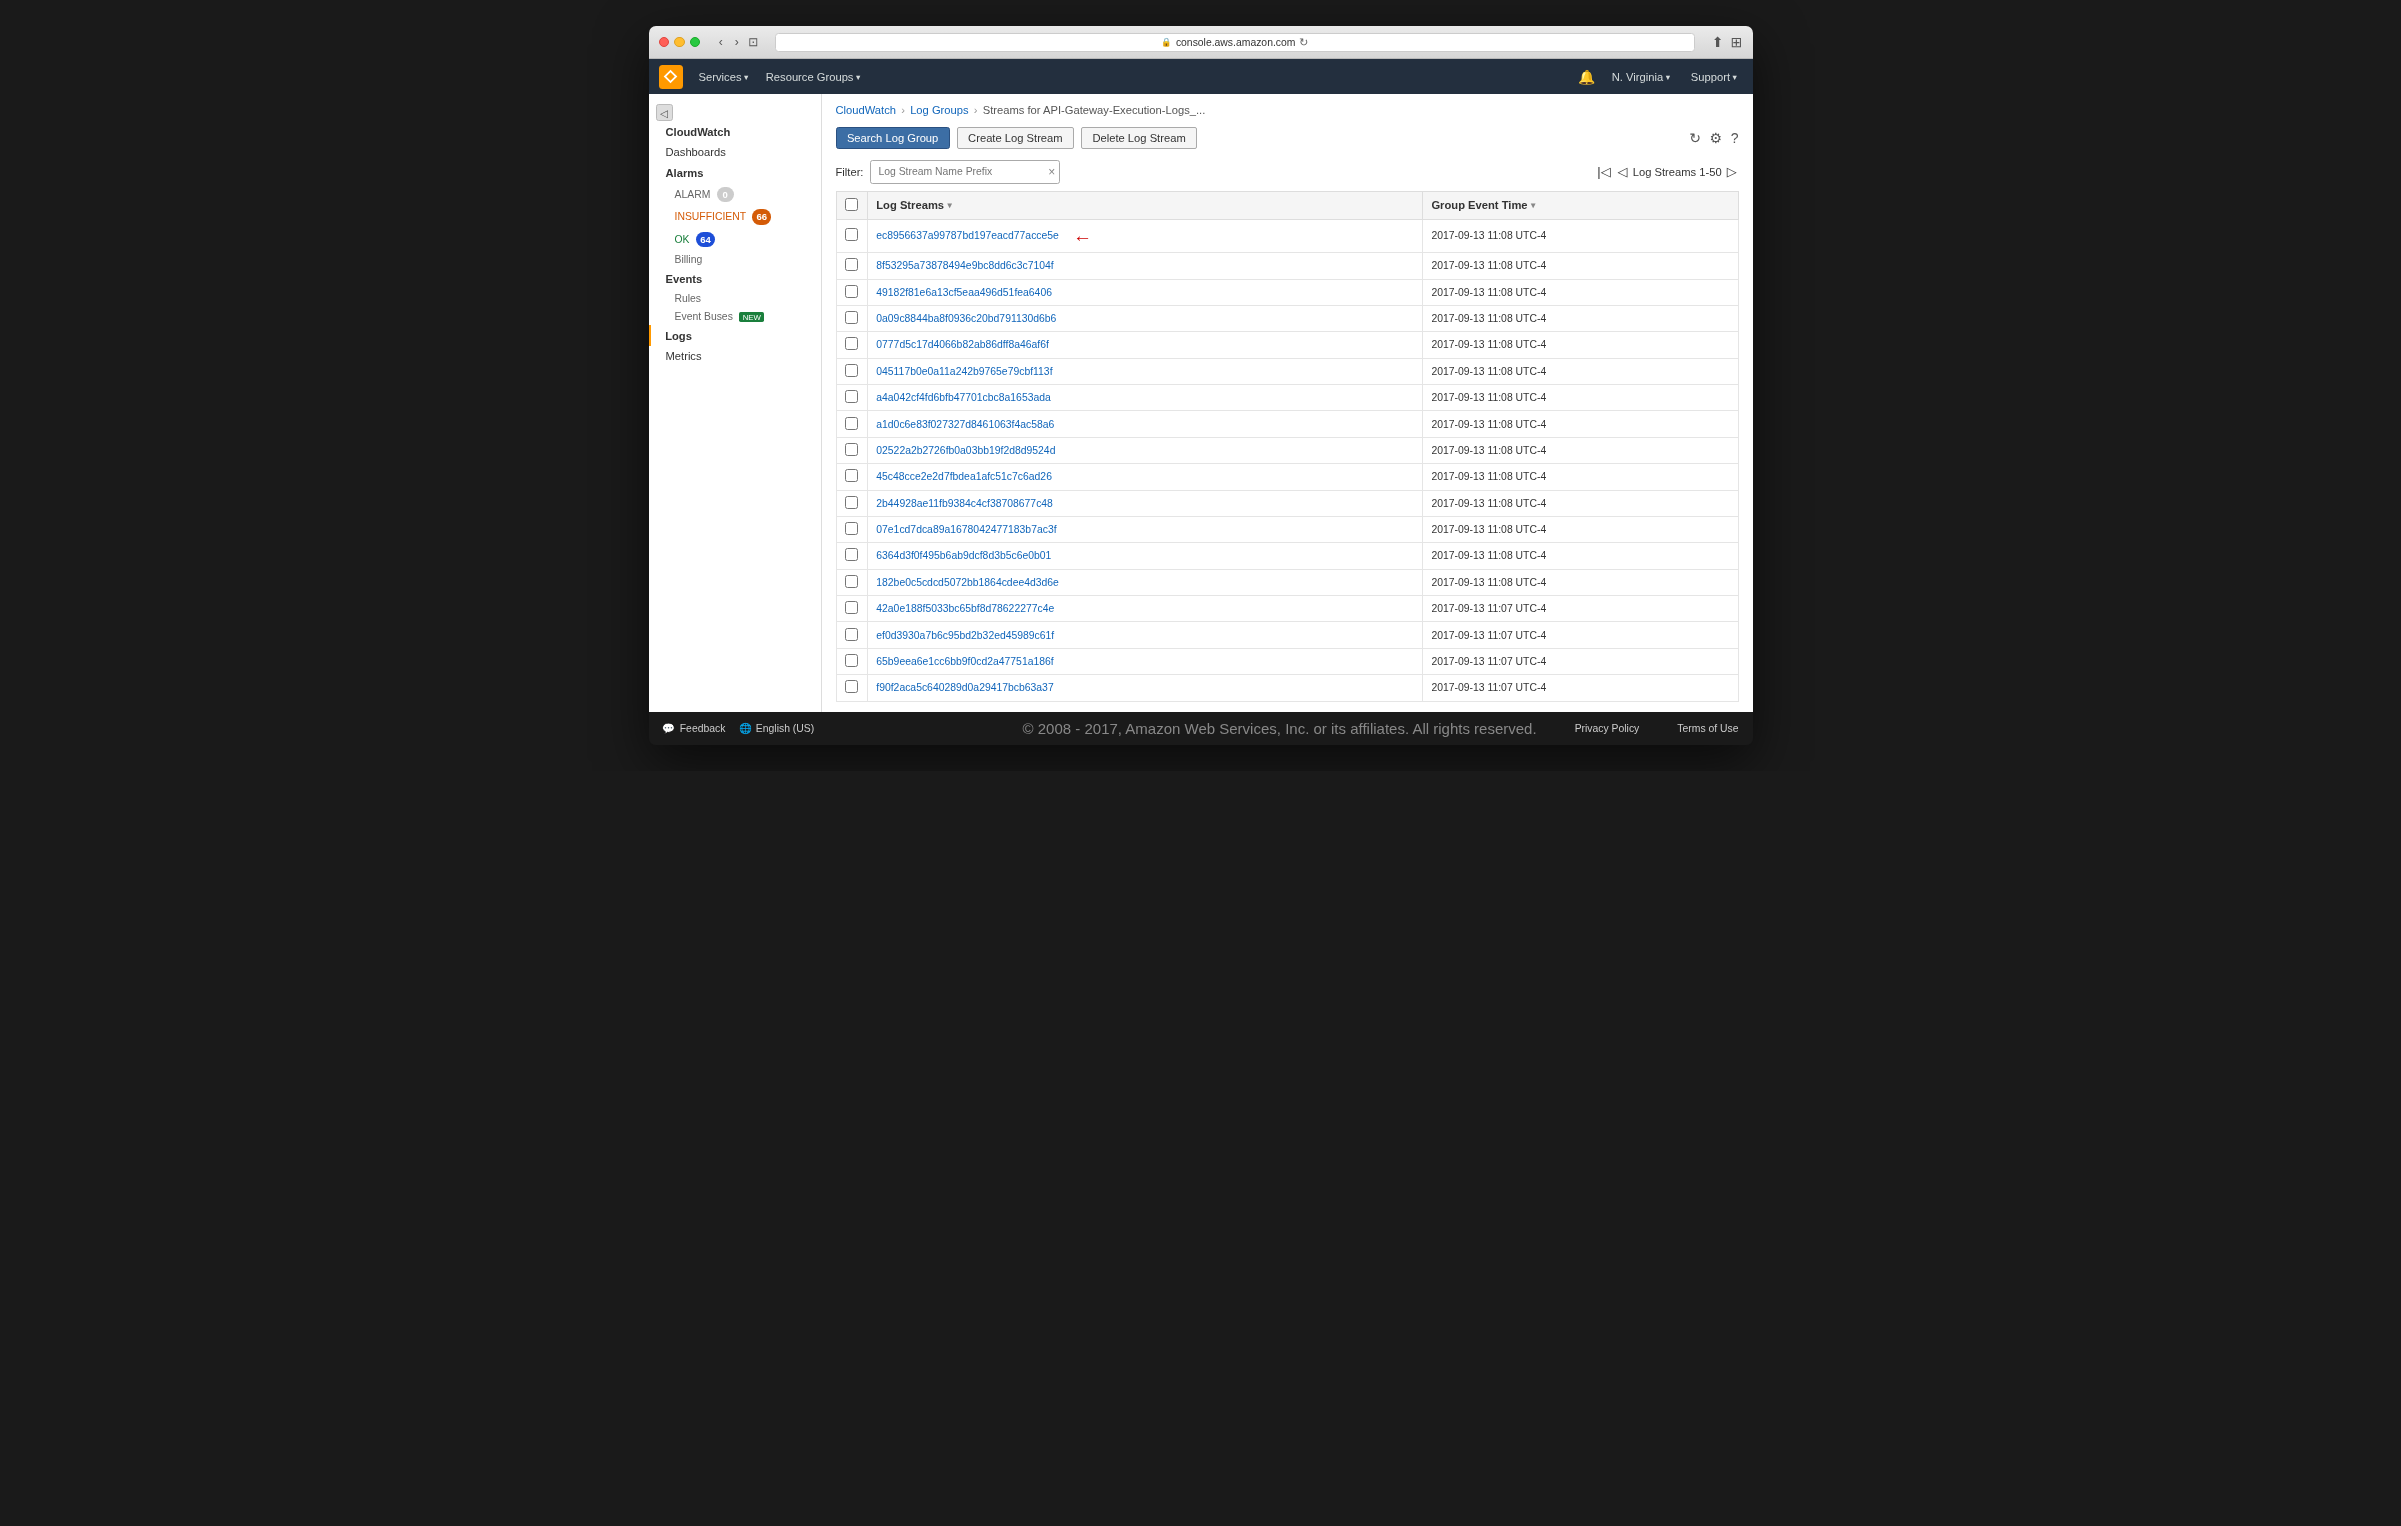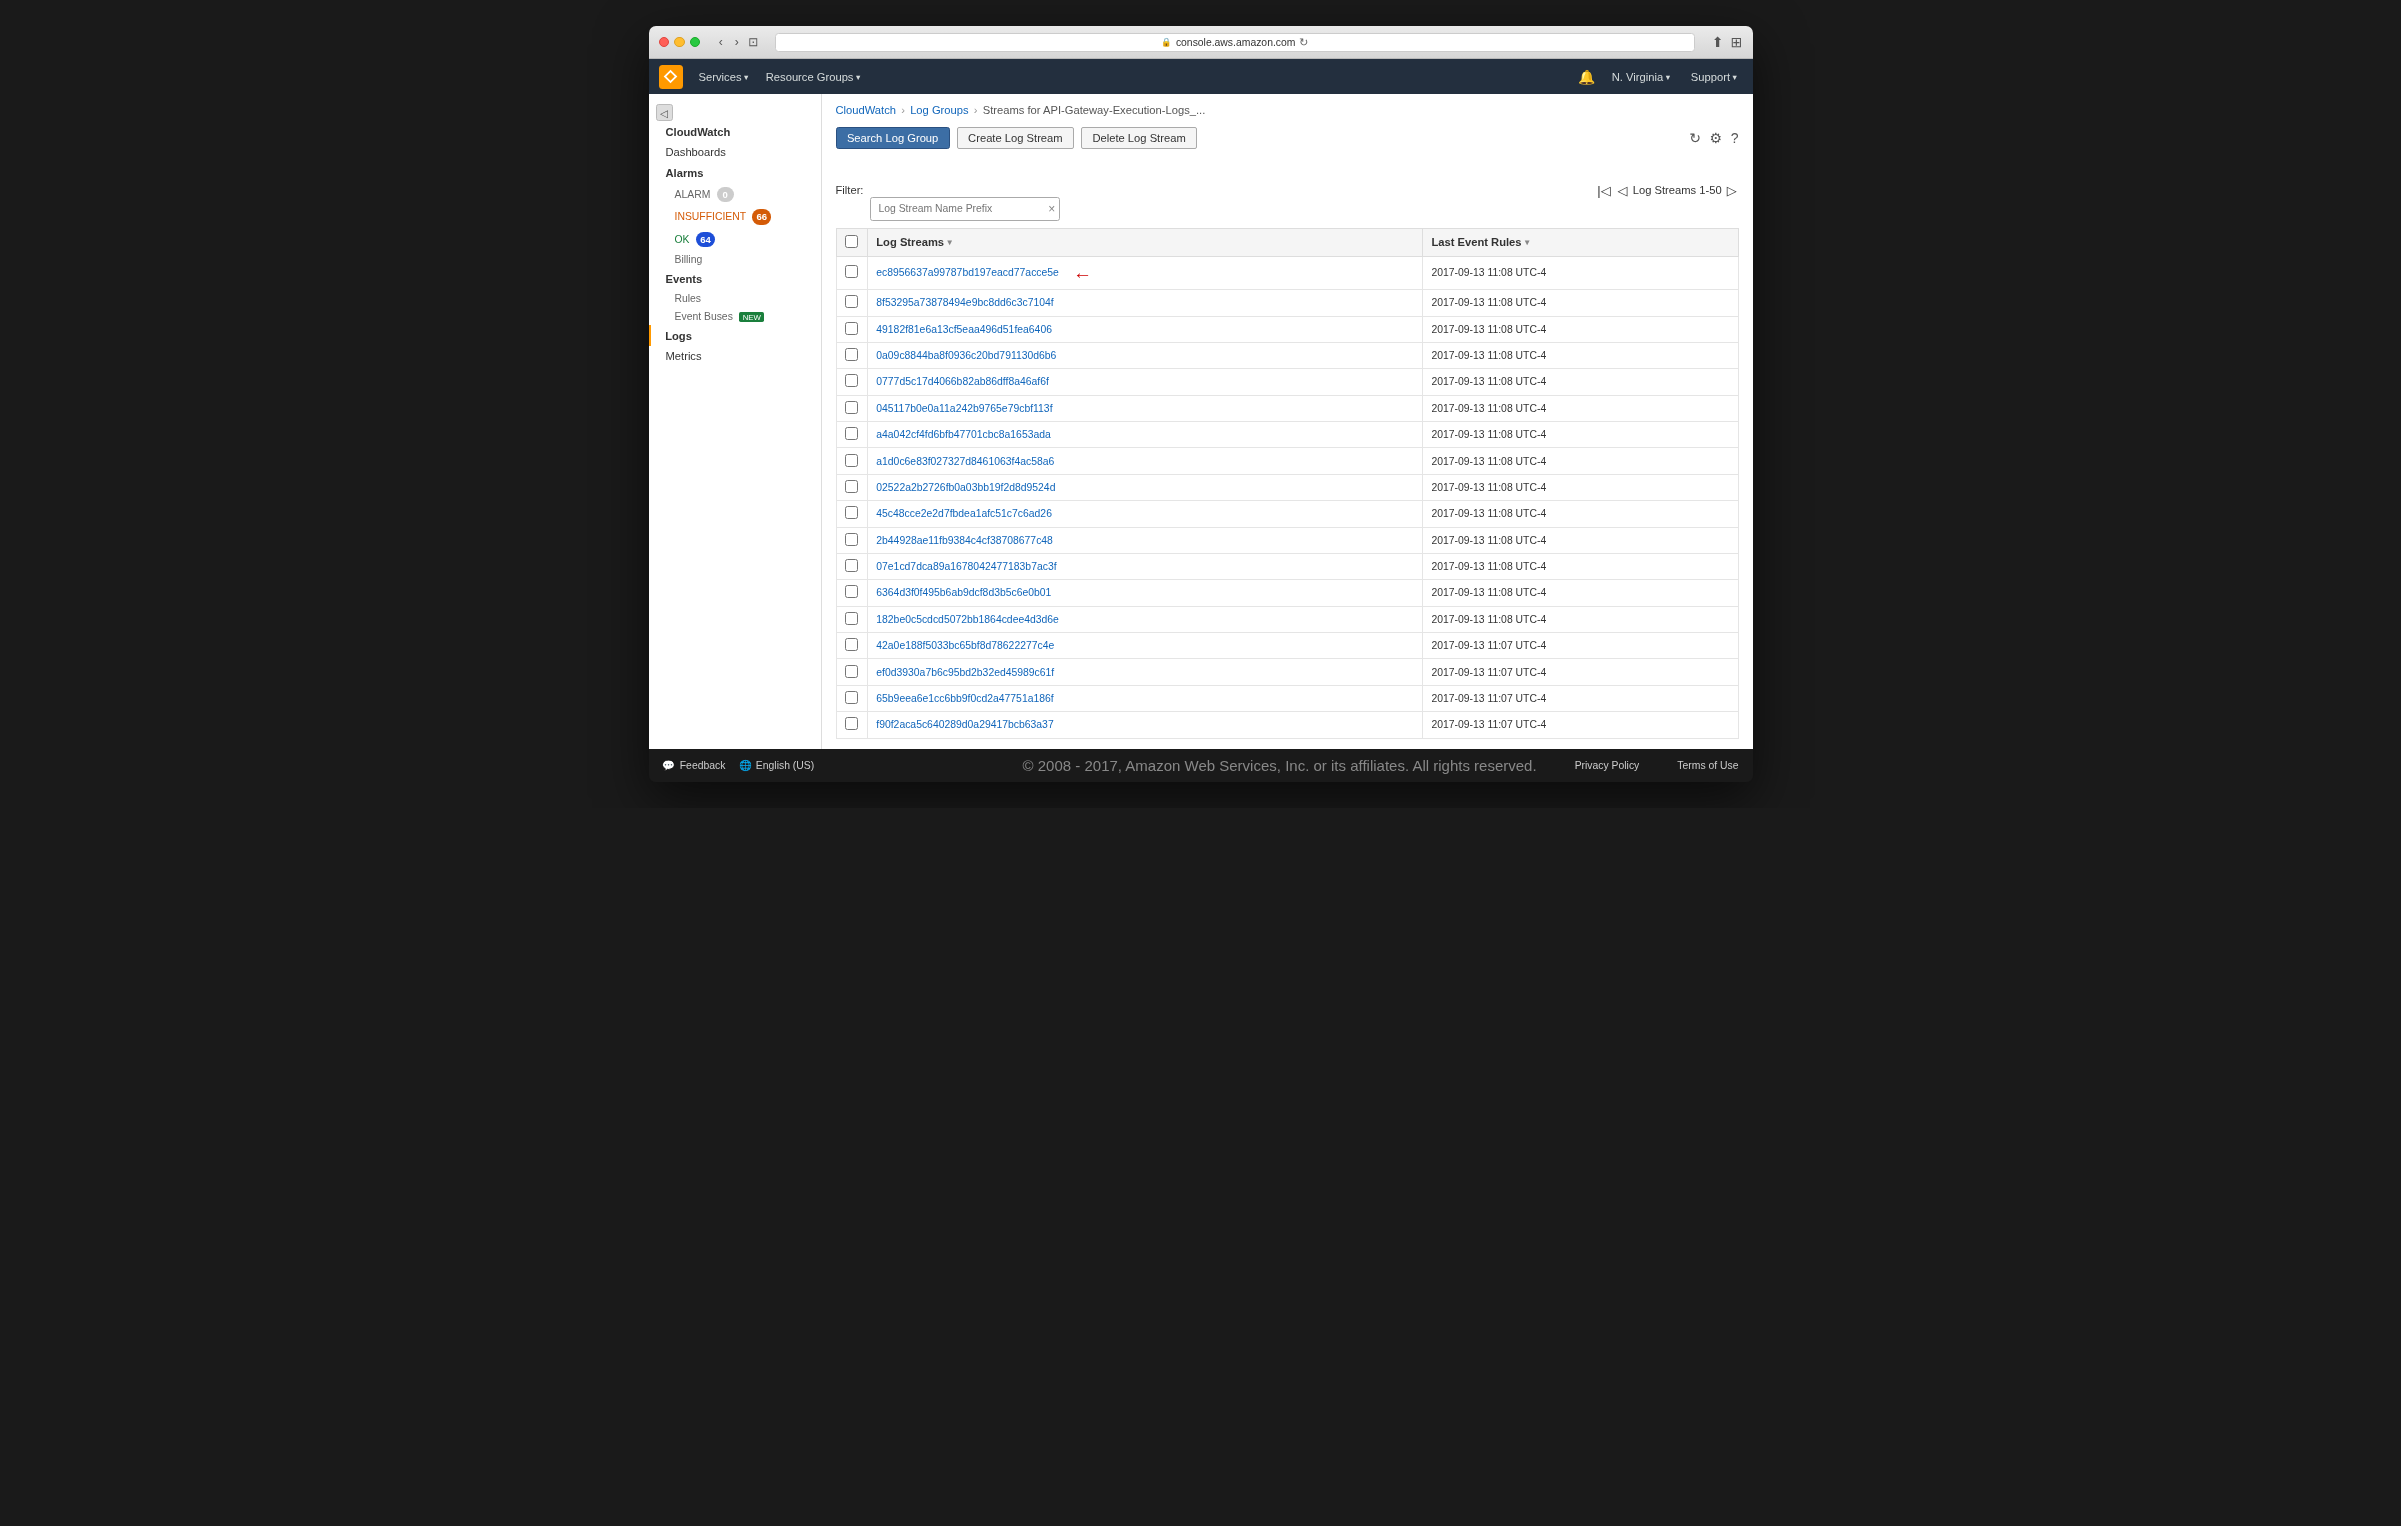--- a/index.html
+++ b/index.html
@@ -219,21 +219,20 @@
       gap: 7px;
       margin-bottom: 7px;
     }
 
     .filter-label { font-size: 11.2px; color: #333; font-weight: 500; }
 
     .filter-input-wrap {
       position: relative;
       display: flex;
       align-items: center;
-      margin-top: 37px;
     }
 
     .filter-input {
       width: 190px;
       height: 24px;
       border: 0.9px solid #aaa;
       border-radius: 2.6px;
       padding: 0 21px 0 7px;
       font-size: 10.4px;
       outline: none;
@@ -513,21 +512,21 @@
               <input type="checkbox" style="">
             </th>
             <th>
               <span class="th-sort">
                 <span>Log Streams</span>
                 <span class="sort-icon">▾</span>
               </span>
             </th>
             <th>
               <span class="th-sort">
-                <span>Last Event Rules</span>
+                <span>Group Event Time</span>
                 <span class="sort-icon">▾</span>
               </span>
             </th>
           </tr>
         </thead>
         <tbody id="table-body">
         <tr>
               <td class="checkbox-col"><input type="checkbox" style=""></td>
               <td>
                 <div class="arrow-container">

